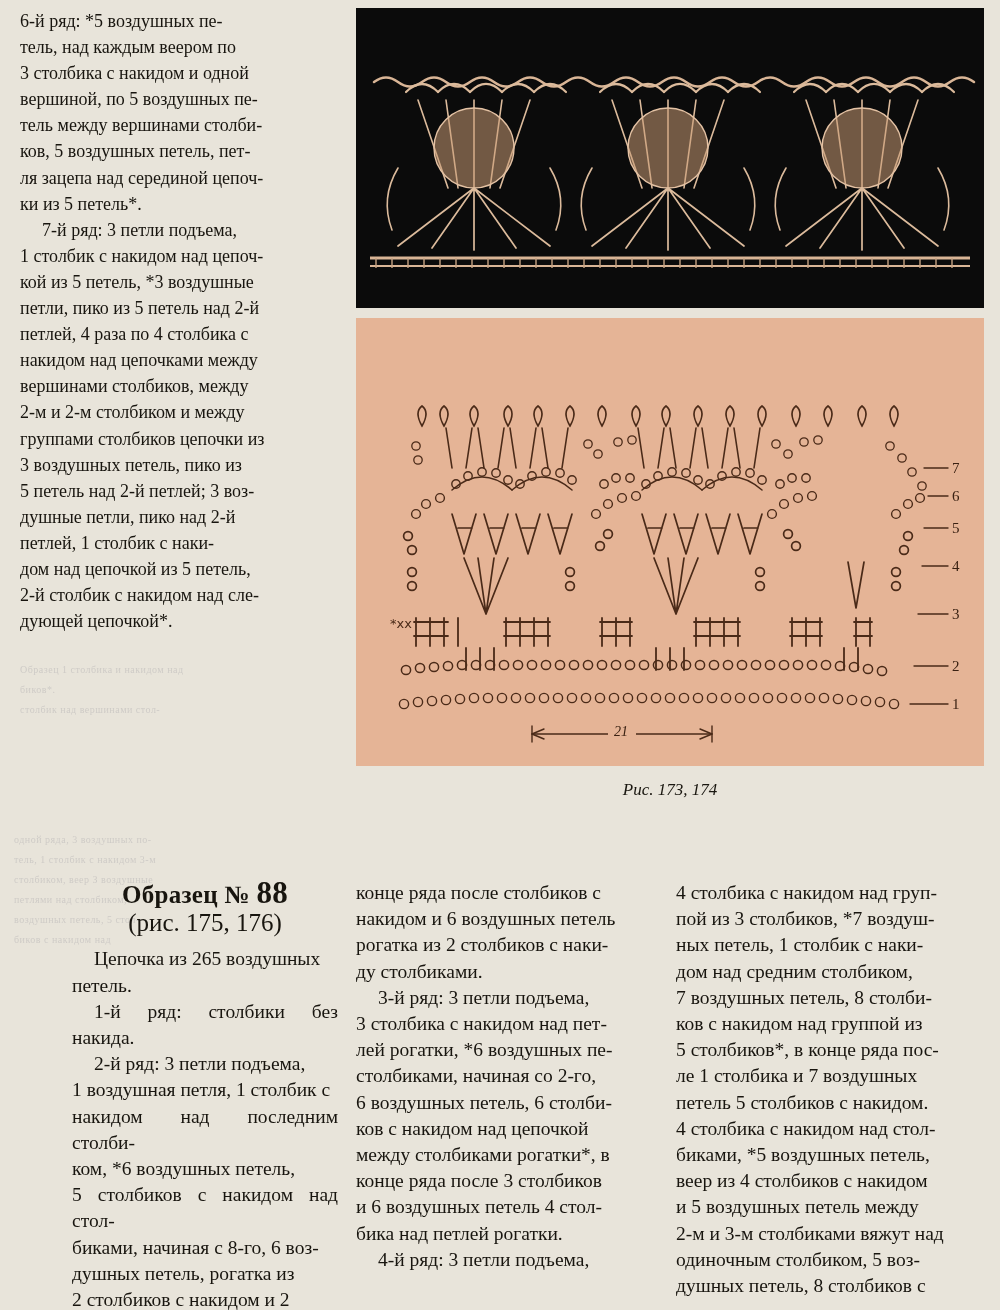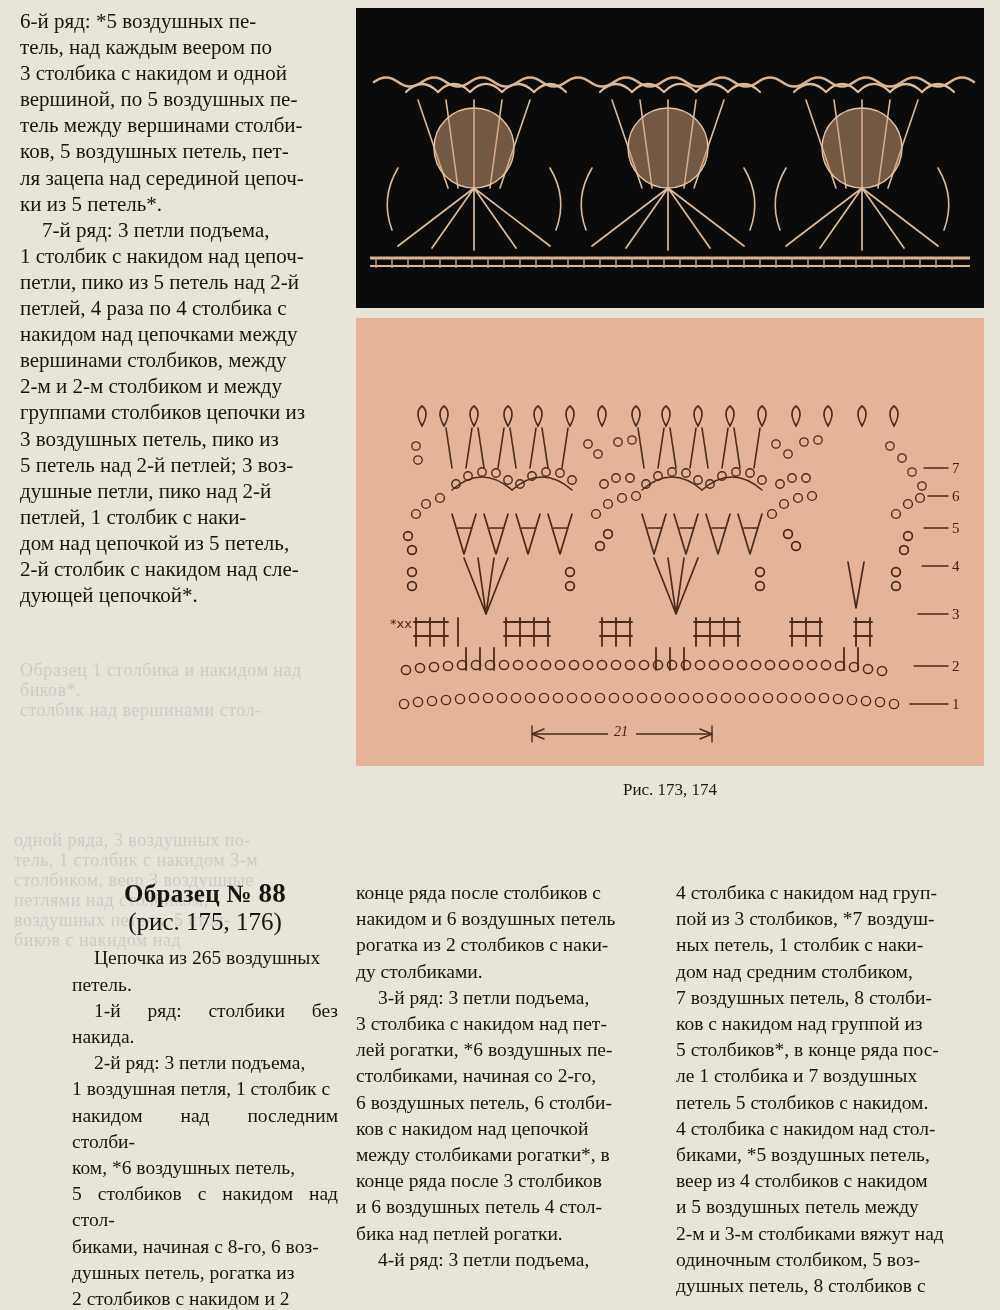--- a/index.html
+++ b/index.html
@@ -9,71 +9,71 @@
     font-family:"Liberation Serif", serif;
     color:#18150f;
     position:relative;
     overflow:hidden;
   }
   
   .ghost{
     position:absolute;
     color:rgba(90,90,110,.18);
     font-family:"Liberation Serif", serif;
-    font-size:18px;
+    font-size:10px;
     line-height:20px;
     letter-spacing:.5px;
     pointer-events:none;
     user-select:none;
   }
   .page{position:absolute;inset:0;}
 
   
   .col-left-top{
     position:absolute;left:20px;top:8px;width:318px;
-    font-size:21px;line-height:26.1px;
+    font-size:18px;line-height:26.1px;
     text-align:justify;
     hyphens:manual;
   }
   .col-left-top p{margin:0;}
   .col-left-top p.ind{text-indent:22px;}
 
   .photo{
     position:absolute;left:356px;top:8px;width:628px;height:300px;
     background:#0b0b0b;
     overflow:hidden;
   }
   .diagram{
     position:absolute;left:356px;top:318px;width:628px;height:448px;
     background:#e5b496;
     overflow:hidden;
   }
   .figcap{
     position:absolute;left:356px;top:780px;width:628px;
-    text-align:center;font-size:17px;color:#1a1710;
+    text-align:center;font-style:italic;font-size:17px;color:#1a1710;
   }
 
   
   .cols{position:absolute;left:0;top:880px;width:1000px;height:430px;}
   .col{
     position:absolute;top:0;
     font-size:19.5px;line-height:26.2px;
     text-align:justify;
   }
   .col p{margin:0;}
   .col p.ind{text-indent:22px;}
   .c1{left:72px;width:266px;}
   .c2{left:356px;width:300px;}
   .c3{left:676px;width:300px;}
 
   .sample-head{
     font-size:25px;font-weight:bold;letter-spacing:.3px;
     margin-bottom:2px;
   }
-  .sample-head .num{font-size:27px;}
+  .sample-head .num{font-size:31px;}
   .sample-sub{font-size:25px;text-align:center;margin-bottom:10px;}
   .sample-title-wrap{text-align:center;margin-bottom:6px;}
 
   
   svg{display:block;}
 </style>
 </head>
 <body>
 
 <div class="page">
@@ -96,20 +96,21 @@
     <p>6-й ряд: *5 воздушных пе-</p>
     <p>тель, над каждым веером по</p>
     <p>3 столбика с накидом и одной</p>
     <p>вершиной, по 5 воздушных пе-</p>
     <p>тель между вершинами столби-</p>
     <p>ков, 5 воздушных петель, пет-</p>
     <p>ля зацепа над серединой цепоч-</p>
     <p>ки из 5 петель*.</p>
     <p class="ind">7-й ряд: 3 петли подъема,</p>
     <p>1 столбик с накидом над цепоч-</p>
+    <p>кой из 5 петель, *3 воздушные</p>
     <p>петли, пико из 5 петель над 2-й</p>
     <p>петлей, 4 раза по 4 столбика с</p>
     <p>накидом над цепочками между</p>
     <p>вершинами столбиков, между</p>
     <p>2-м и 2-м столбиком и между</p>
     <p>группами столбиков цепочки из</p>
     <p>3 воздушных петель, пико из</p>
     <p>5 петель над 2-й петлей; 3 воз-</p>
     <p>душные петли, пико над 2-й</p>
     <p>петлей, 1 столбик с наки-</p>

